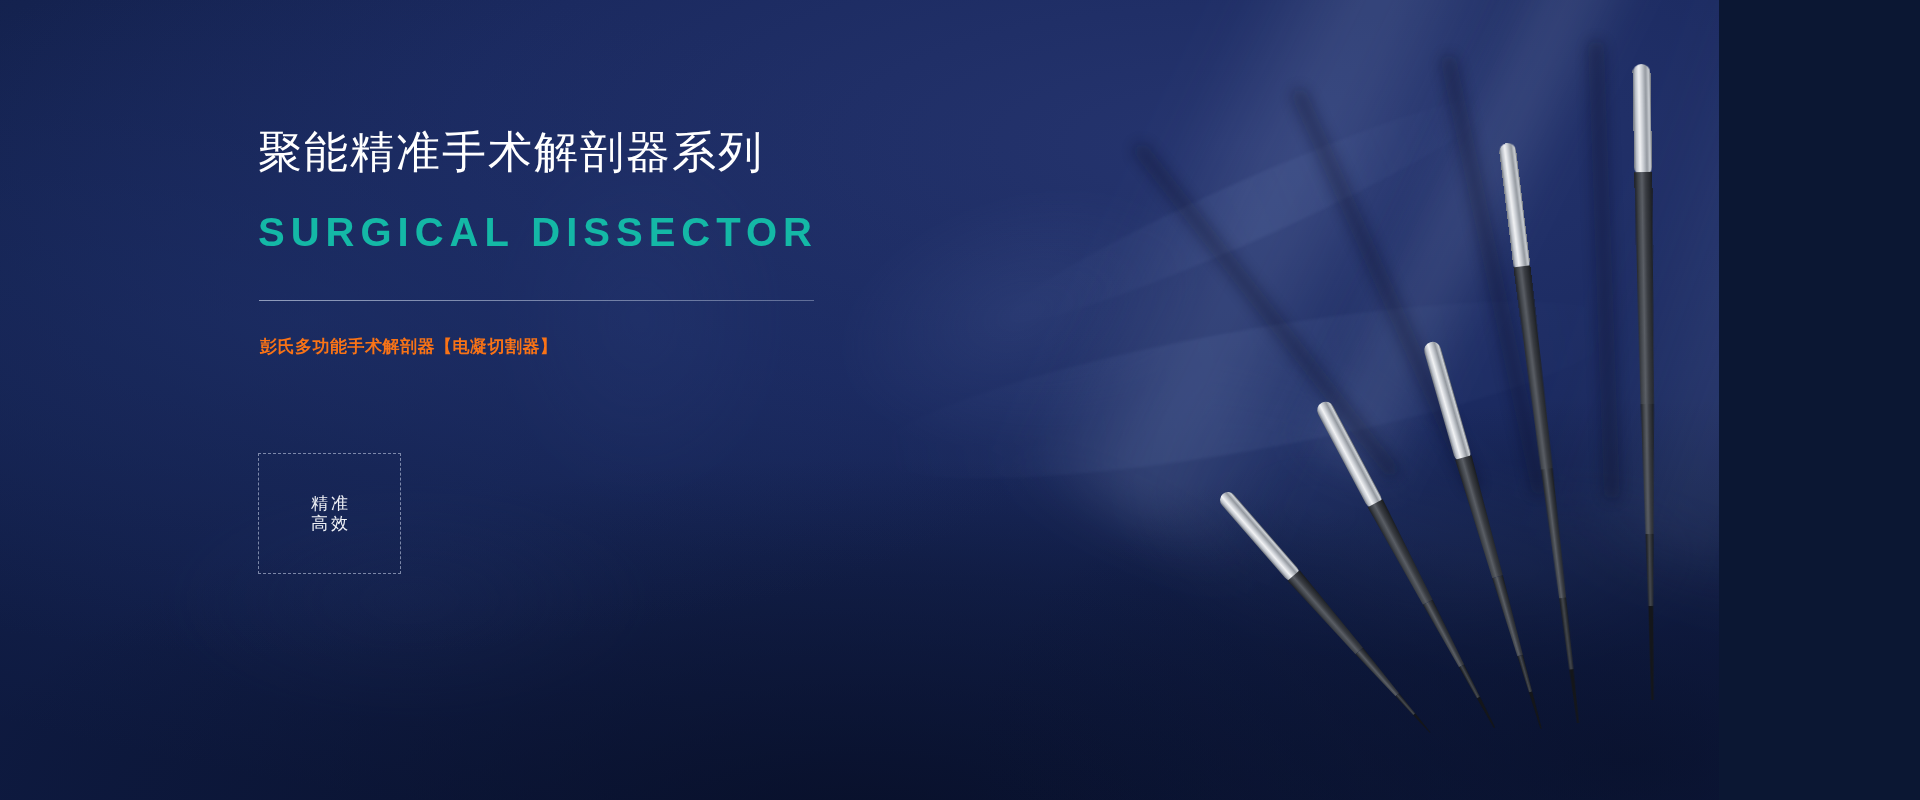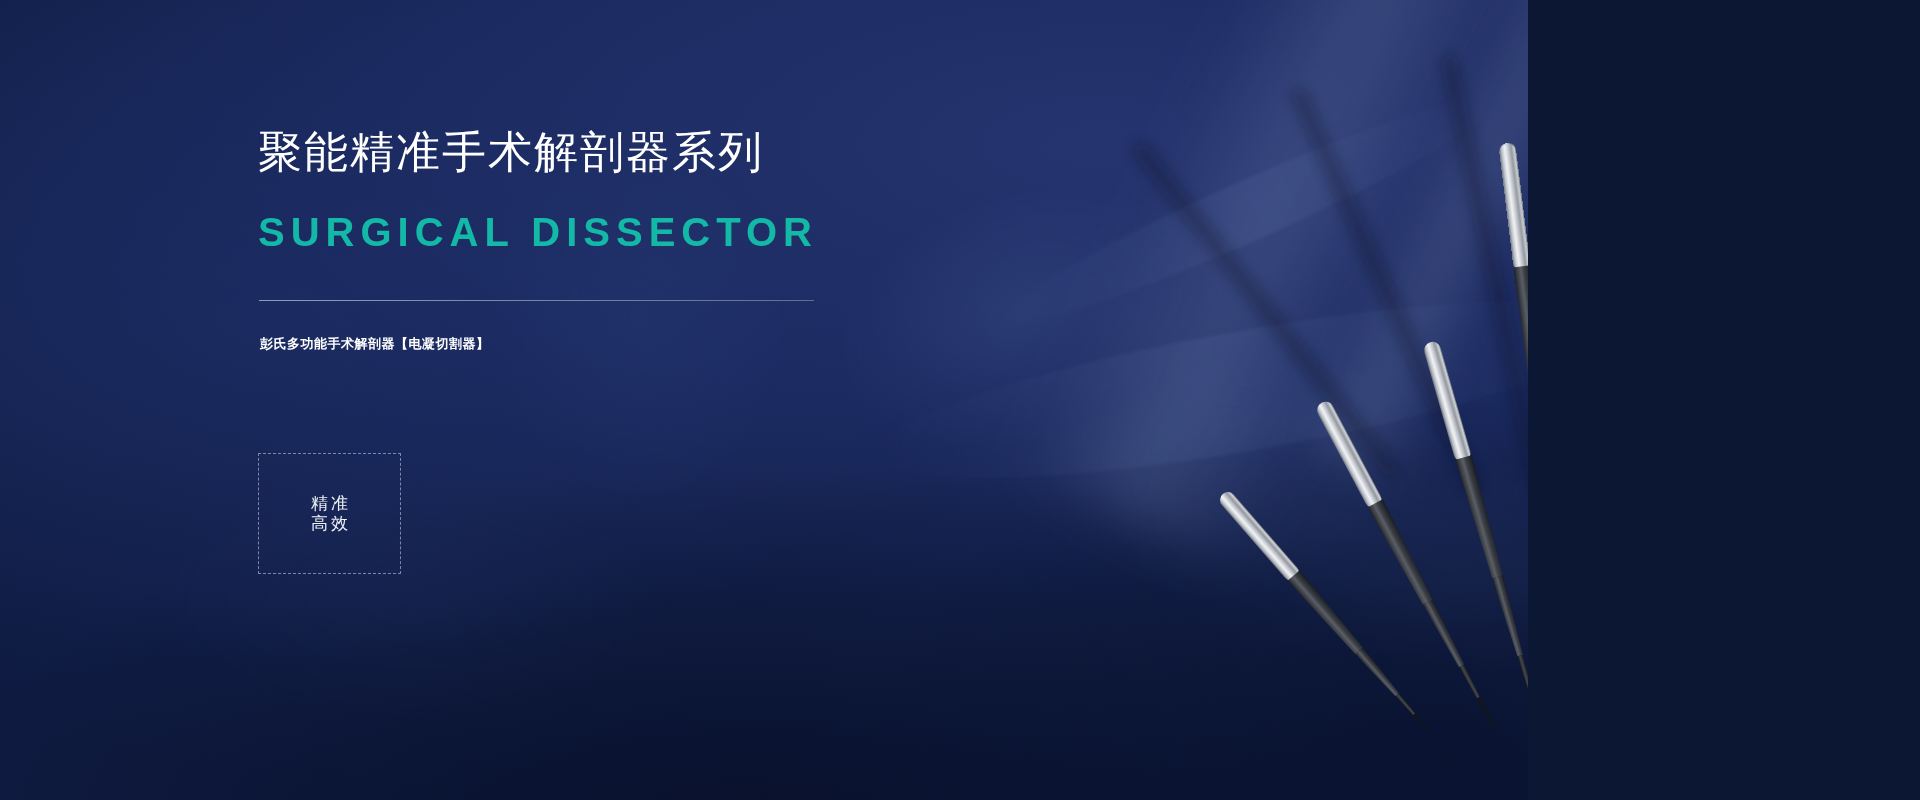--- a/index.html
+++ b/index.html
@@ -1,20 +1,20 @@
 <!DOCTYPE html>
 <html><head>
 <meta charset="utf-8">
 <style>
   html,body{margin:0;padding:0;background:#0b1733;}
   body{font-family:"Liberation Sans","DejaVu Sans",sans-serif;}
 
   .banner{
     position:relative;
-    width:1528px;height:800px;
+    width:1719px;height:800px;
     overflow:hidden;
     background:#16245c;
   }
 
   
   .bg-base{
     position:absolute;inset:0;
     background:
       radial-gradient(120% 90% at 72% 18%, #25346e 0%, #1b2a60 38%, #14224f 62%, #0e1a40 100%),
       linear-gradient(180deg,#17255e 0%, #14224f 55%, #0d1839 100%);
@@ -80,22 +80,22 @@
     font-weight:700;
     white-space:nowrap;
   }
   .divider{
     position:absolute;top:300px;left:1px;
     width:555px;height:1px;
     background:linear-gradient(90deg, rgba(176,188,214,.78), rgba(176,188,214,.45));
   }
   .subtitle{
     position:absolute;top:336px;left:2px;
-    font-size:13px;line-height:1.3;
-    color:#ffffff;
+    font-size:17px;line-height:1.3;
+    color:#f97316;
     font-weight:700;
     letter-spacing:.5px;
     white-space:nowrap;
   }
 
   
   .features{
     position:absolute;top:453px;left:0;
     display:flex;gap:34px;
   }

